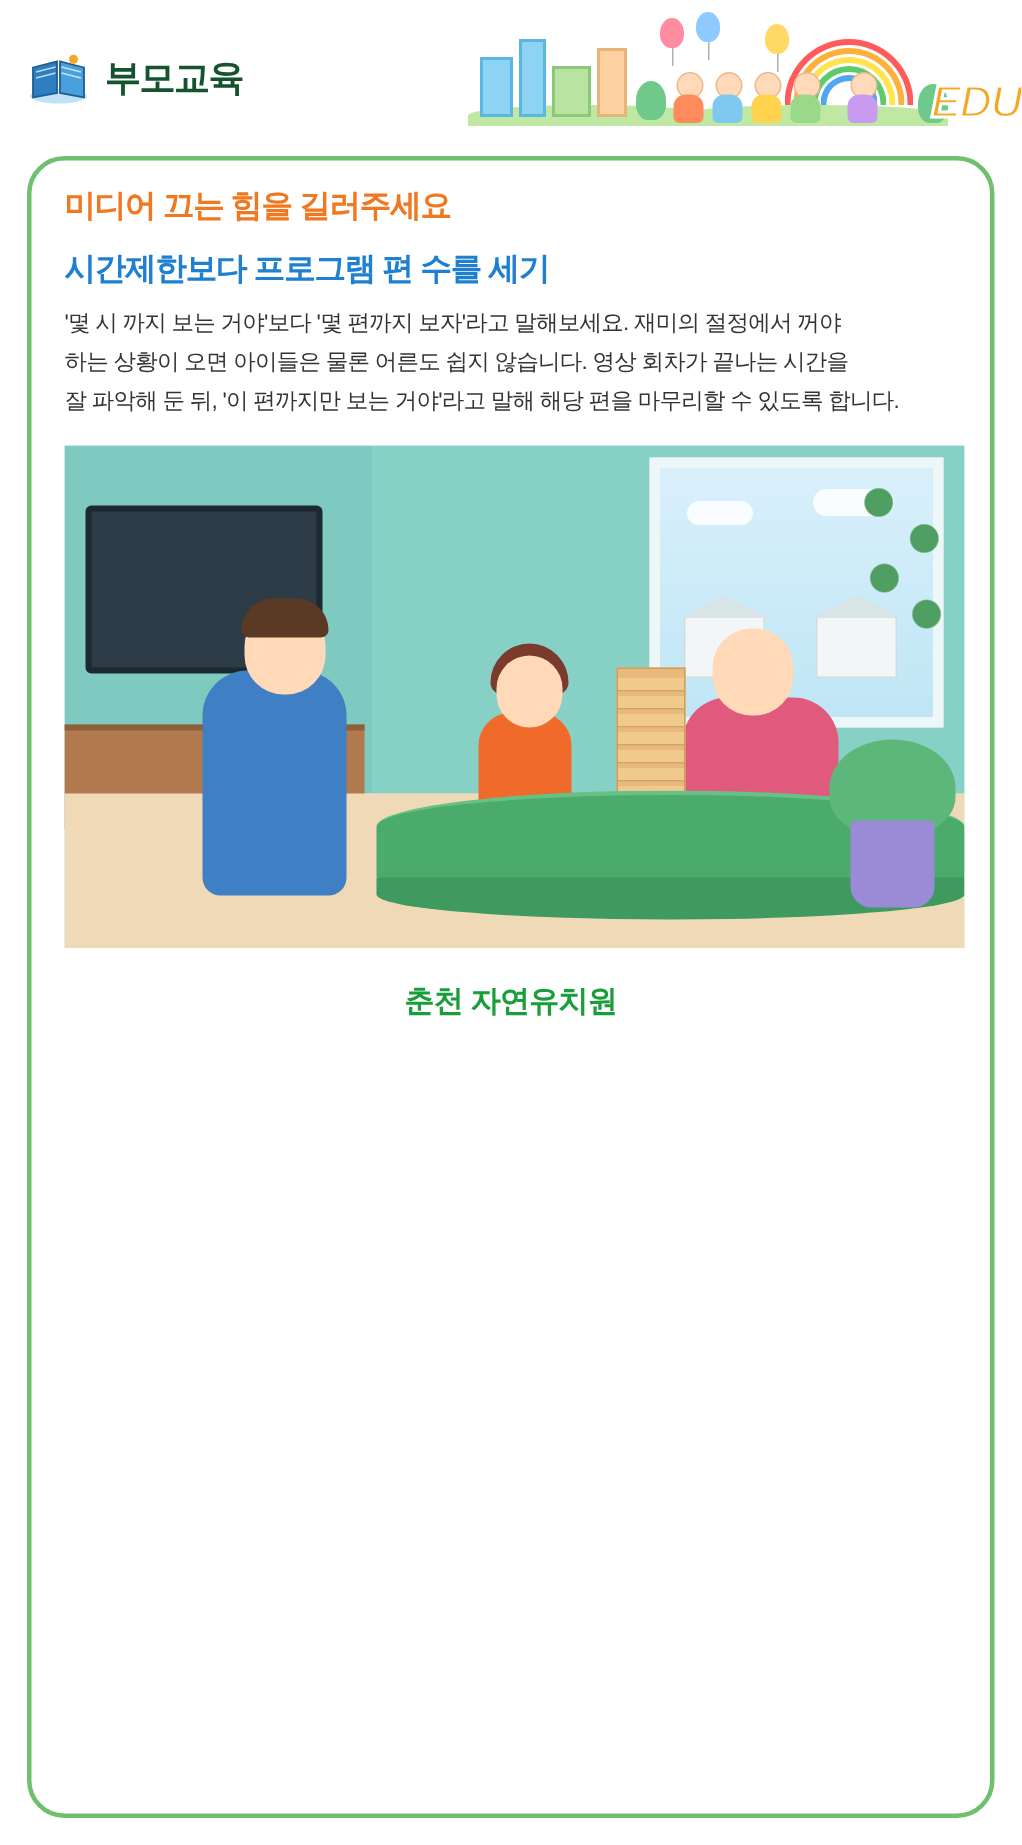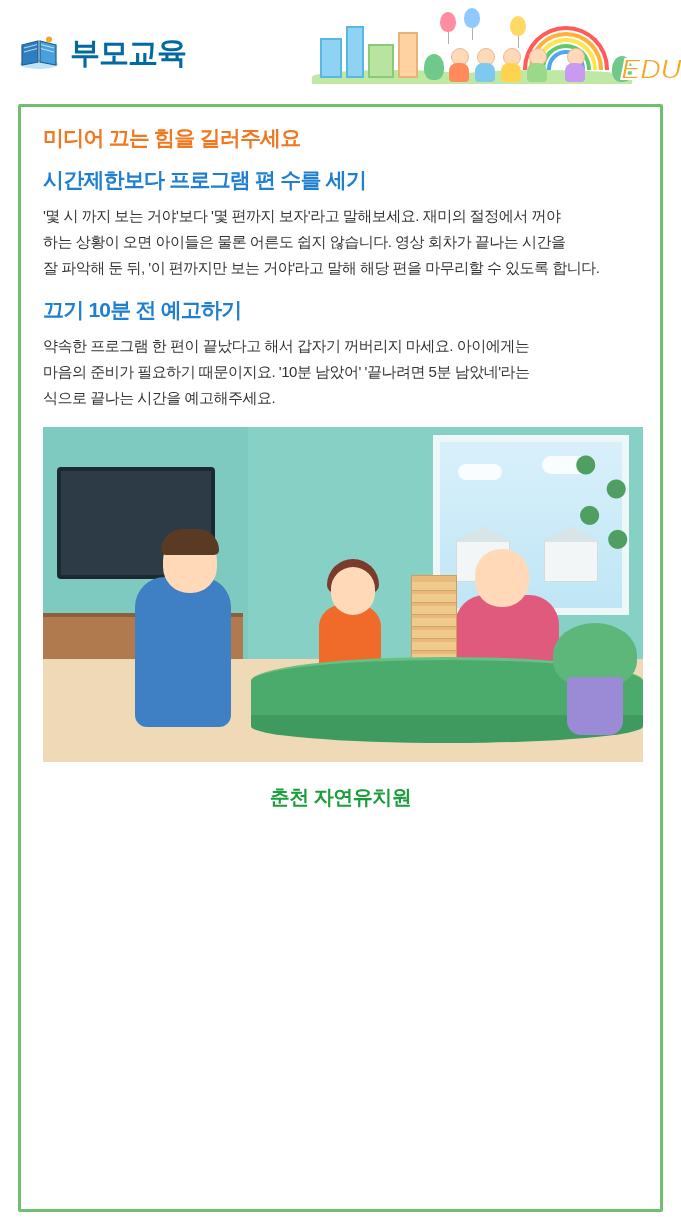--- a/index.html
+++ b/index.html
@@ -38,23 +38,23 @@
     display: flex;
     align-items: center;
     gap: 10px;
   }
   .brand-icon {
     width: 42px;
     height: 34px;
     position: relative;
   }
   .brand-title {
-    font-size: 30px;
+    font-size: 24px;
     font-weight: bold;
-    color: #0369a1;
+    color: #14532d;
     letter-spacing: -1px;
     line-height: 34px;
   }
 
   
   .header-art {
     position: absolute;
     left: 312px;
     top: 6px;
     width: 375px;
@@ -152,21 +152,21 @@
   }
 
   
   .card {
     position: absolute;
     left: 18px;
     top: 104px;
     width: 645px;
     height: 1108px;
     border: 3px solid #6ec06e;
-    border-radius: 2px;
+    border-radius: 25px;
     box-sizing: border-box;
     background: #ffffff;
     padding: 18px 22px 10px 22px;
     overflow: hidden;
   }
 
   .section { margin-bottom: 16px; }
   .section:last-of-type { margin-bottom: 10px; }
 
   .sec-title {
@@ -399,26 +399,20 @@
       <h2 class="sec-title orange">미디어 끄는 힘을 길러주세요</h2>
     </div>
 
     <div class="section">
       <h2 class="sec-title blue">시간제한보다 프로그램 편 수를 세기</h2>
       <p class="sec-body">'몇 시 까지 보는 거야'보다 '몇 편까지 보자'라고 말해보세요. 재미의 절정에서 꺼야
 하는 상황이 오면 아이들은 물론 어른도 쉽지 않습니다. 영상 회차가 끝나는 시간을
 잘 파악해 둔 뒤, '이 편까지만 보는 거야'라고 말해 해당 편을 마무리할 수 있도록 합니다.</p>
     </div>
 
-    <div class="section">
-      <h2 class="sec-title blue">끄기 10분 전 예고하기</h2>
-      <p class="sec-body">약속한 프로그램 한 편이 끝났다고 해서 갑자기 꺼버리지 마세요. 아이에게는
-마음의 준비가 필요하기 때문이지요. '10분 남았어' '끝나려면 5분 남았네'라는
-식으로 끝나는 시간을 예고해주세요.</p>
-    </div>
 
     <div class="section">
     </div>
 
     <div class="photo">
       <div class="ph-wallL"></div>
       <div class="ph-wallR"></div>
 
       <div class="ph-window">
         <div class="ph-winsky"></div>

